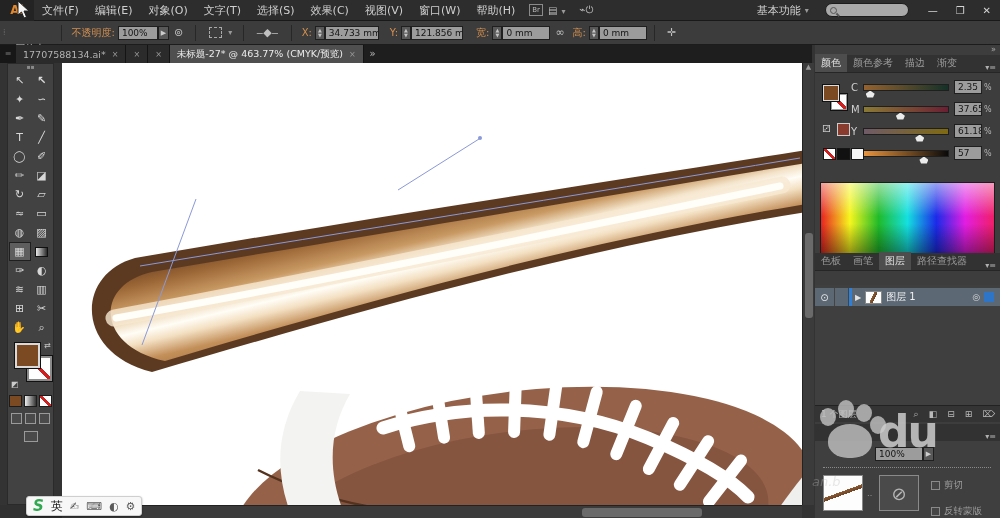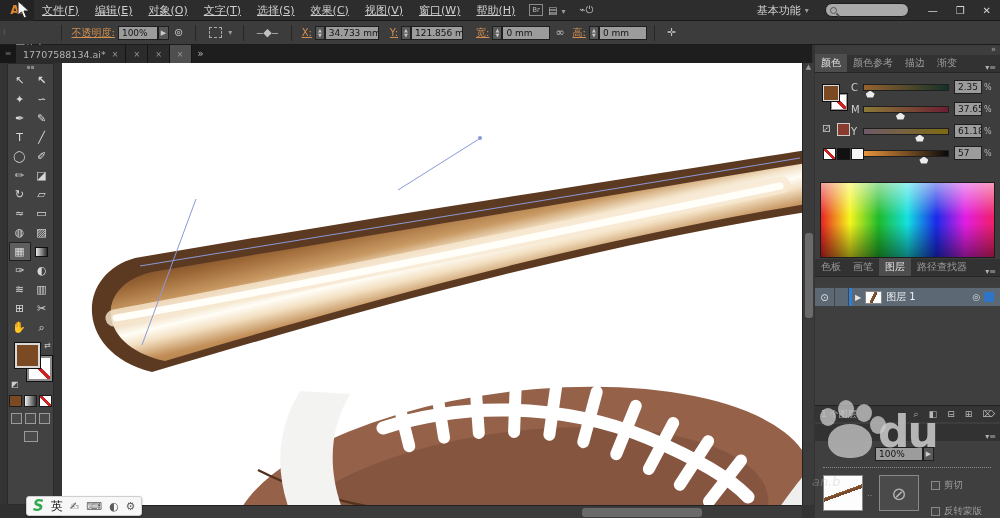--- a/index.html
+++ b/index.html
@@ -6,39 +6,39 @@
   html,body { width:1000px; height:518px; overflow:hidden; background:#333;
     font-family:"DejaVu Sans","Liberation Sans",sans-serif; }
   .abs { position:absolute; }
   #app { position:relative; width:1000px; height:518px; background:#333; }
 
   
   #menubar { left:0; top:0; width:1000px; height:21px; background:#2d2d2d;
     border-bottom:1px solid #191919; display:flex; align-items:center; }
   #ai-logo { width:34px; height:21px; background:#232323; color:#e0862c; font-weight:bold;
     font-size:12px; display:flex; align-items:center; justify-content:center; }
-  .menu-item { color:#cfcfcf; font-size:11px; padding:0 8px; line-height:21px; white-space:nowrap;text-decoration:underline; }
+  .menu-item { color:#cfcfcf; font-size:11px; padding:0 8px; line-height:21px; white-space:nowrap; }
   .mb-ico { color:#bdbdbd; font-size:10px; padding:0 5px; }
   #br-ico { border:1px solid #8a8a8a; font-size:7px; color:#bbb; padding:1px 2px; margin-left:6px; }
   #ws-label { color:#cfcfcf; font-size:11px; margin-left:auto; }
   .caret { color:#9a9a9a; font-size:8px; padding:0 4px; }
   #searchbox { width:84px; height:14px; background:#a9a9a9; border:1px solid #1c1c1c;
     border-radius:7px; margin:0 10px 0 12px; display:flex; align-items:center; padding:0 4px; }
   .mag { width:7px; height:7px; border:1.5px solid #555; border-radius:50%; position:relative; }
   .mag::after { content:""; position:absolute; width:4px; height:1.5px; background:#555;
     transform:rotate(45deg); left:5px; top:6px; }
   .winbtn { color:#d5d5d5; font-size:10px; padding:0 9px; }
   #cursor { left:17px; top:1px; z-index:60; }
 
   
   #controlbar { left:0; top:21px; width:1000px; height:24px; background:#3c3c3c;
     border-bottom:1px solid #1c1c1c; display:flex; align-items:center; font-size:10px; }
   .grip { color:#666; font-size:8px; padding:0 3px; letter-spacing:-1px; }
   .cb-label { color:#cccccc; padding:0 8px; white-space:nowrap;margin-top:32px; }
-  .olabel { color:#d59050; text-decoration:underline; padding:0 3px; white-space:nowrap; }
+  .olabel { color:#d59050; padding:0 3px; white-space:nowrap; }
   .vbox { background:#9c9c9c; border:1px solid #1f1f1f; color:#151515; font-size:9px;
     height:14px; line-height:12px; padding:0 3px; overflow:hidden; white-space:nowrap; }
   .dropbtn { width:11px; height:14px; background:#585858; border:1px solid #1f1f1f;
     color:#ccc; font-size:7px; text-align:center; line-height:13px; }
   .stepper { width:10px; height:14px; background:#585858; border:1px solid #1f1f1f;
     display:flex; flex-direction:column; align-items:center; justify-content:center; color:#c5c5c5; }
   .stepper span { font-size:5px; line-height:5px; }
   .vsep { width:1px; height:16px; background:#272727; margin:0 7px; }
   .cb-ico { color:#c0c0c0; font-size:11px; padding:0 5px; }
   .dashed-box { width:13px; height:11px; border:1px dashed #aaa; margin:0 2px 0 6px; }
@@ -262,20 +262,21 @@
       <span>17707588134.ai*</span>
       <span class="tab-x">×</span>
     </div>
     <div class="dtab">
       <span class="tab-x">×</span>
     </div>
     <div class="dtab">
       <span class="tab-x">×</span>
     </div>
     <div class="dtab active">
+      <span>未标题-27* @ 463.77% (CMYK/预览)</span>
       <span class="tab-x">×</span>
     </div>
     <span id="tab-overflow">»</span>
   </div>
 
   <div id="tooldock" class="abs">
     <div id="toolbar" class="abs">
       <div id="toolbar-grip">▪▪</div>
       <div id="toolgrid">
         <div class="tool">↖</div>
@@ -439,21 +440,21 @@
       <span class="vbox sval">57</span>
       <span class="pct">%</span>
     </div>
     <div id="swrow">
       <span class="sw12 none-bg"></span>
       <span class="sw12" style="background:#111"></span>
       <span class="sw12" style="background:#f5f5f5"></span>
     </div>
     <div id="spectrum"></div>
 
-    <div class="ptabs" style="top:214px">
+    <div class="ptabs" style="top:208px">
       <span class="ptab">色板</span>
       <span class="ptab">画笔</span>
       <span class="ptab active">图层</span>
       <span class="ptab">路径查找器</span>
       <span class="pmenu">▾≡</span>
     </div>
     <div id="layers-body"></div>
     <div id="layer-row">
       <span class="lr-cell" id="eye-cell">⊙</span>
       <span class="lr-cell" id="lock-cell"></span>

